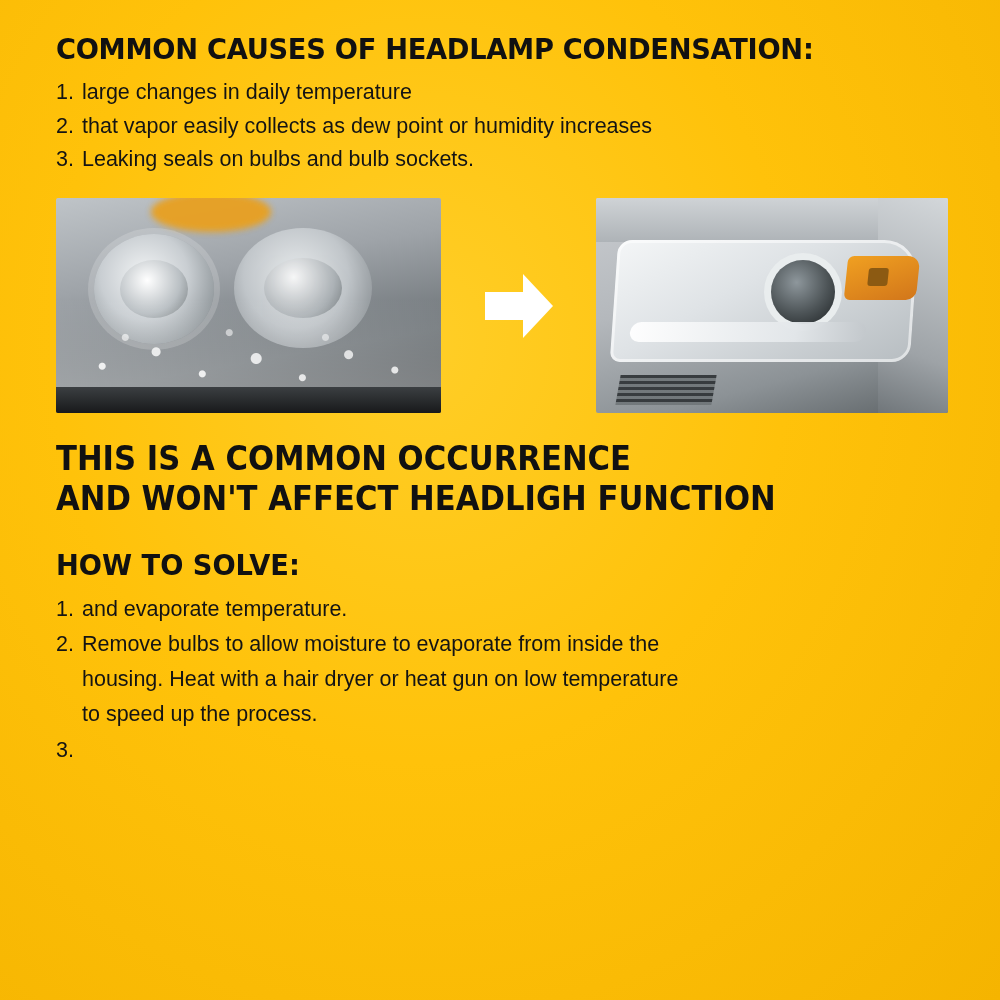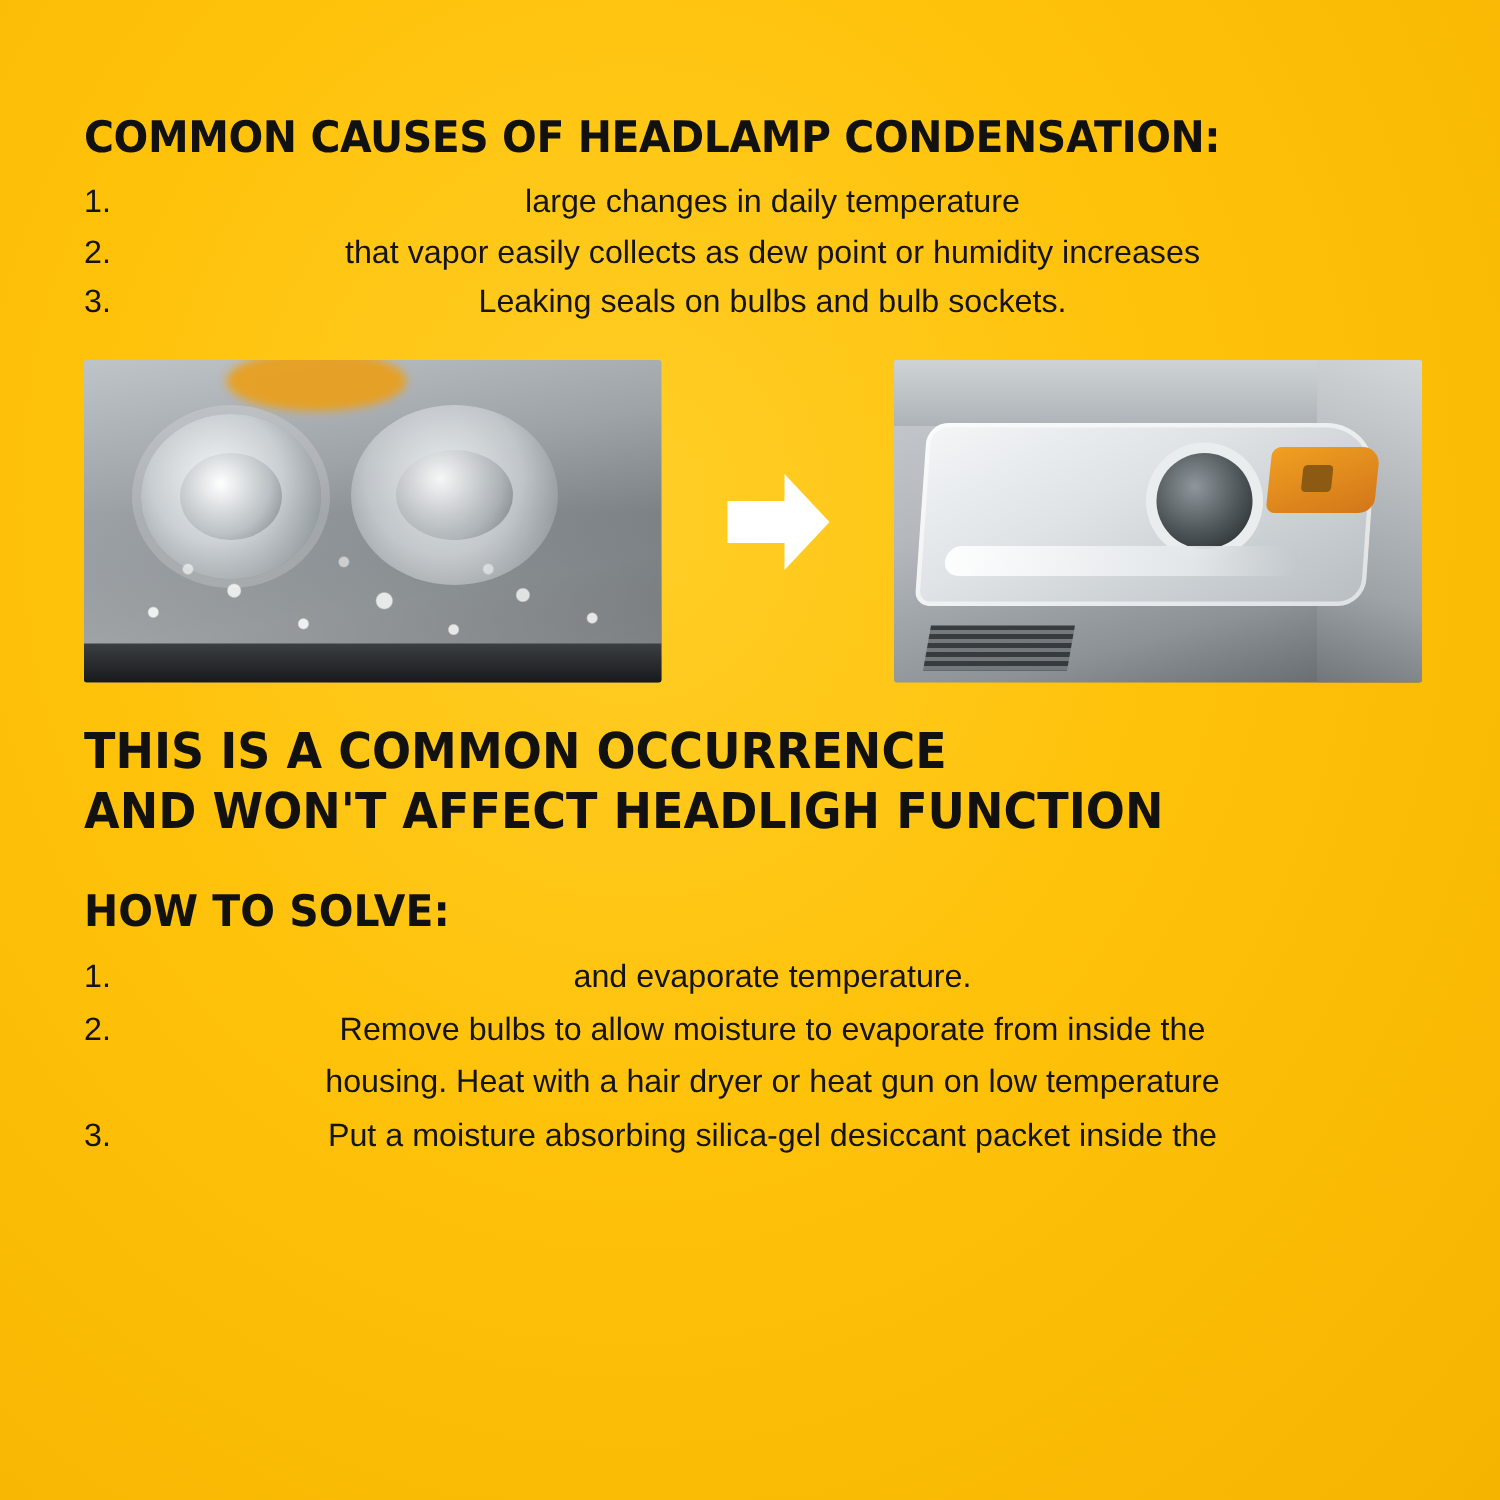--- a/index.html
+++ b/index.html
@@ -19,21 +19,21 @@
     position: absolute;
     inset: 0;
     background: radial-gradient(ellipse at 42% 34%, #ffce27 0%, #ffc20a 45%, #f5b400 100%);
     pointer-events: none;
   }
   .page {
     position: relative;
     width: 1000px;
     height: 1000px;
     box-sizing: border-box;
-    padding: 62px 52px;
+    padding: 20px 52px;
   }
 
   h1.heading {
     font-family: "DejaVu Sans", sans-serif;
     font-weight: bold;
     font-size: 29px;
     letter-spacing: -0.3px;
     color: #111;
     margin: 12px 0 10px 4px;
     transform: scaleX(0.94);
@@ -53,21 +53,20 @@
     display: flex;
     align-items: flex-start;
     margin-bottom: 1px;
   }
   ol.list > li .num {
     width: 26px;
     flex: 0 0 26px;
   }
   ol.list > li .txt {
     flex: 1 1 auto;
-    text-align: center;
   }
   ol.list > li .txt .cont {
     display: block;
   }
 
   
   .img-row {
     display: flex;
     align-items: center;
     margin: 22px 0 4px 4px;
@@ -294,23 +293,23 @@
       <span class="num">1.</span>
       <span class="txt">
         <span class="cont">and evaporate temperature.</span>
       </span>
     </li>
     <li>
       <span class="num">2.</span>
       <span class="txt">
         <span class="cont">Remove bulbs to allow moisture to evaporate from inside the</span>
         <span class="cont">housing. Heat with a hair dryer or heat gun on low temperature</span>
+        <span class="cont">to speed up the process.</span>
       </span>
     </li>
     <li>
       <span class="num">3.</span>
       <span class="txt">
-        <span class="cont">Put a moisture absorbing silica-gel desiccant packet inside the</span>
       </span>
     </li>
   </ol>
 
 </div>
 
 </body></html>

